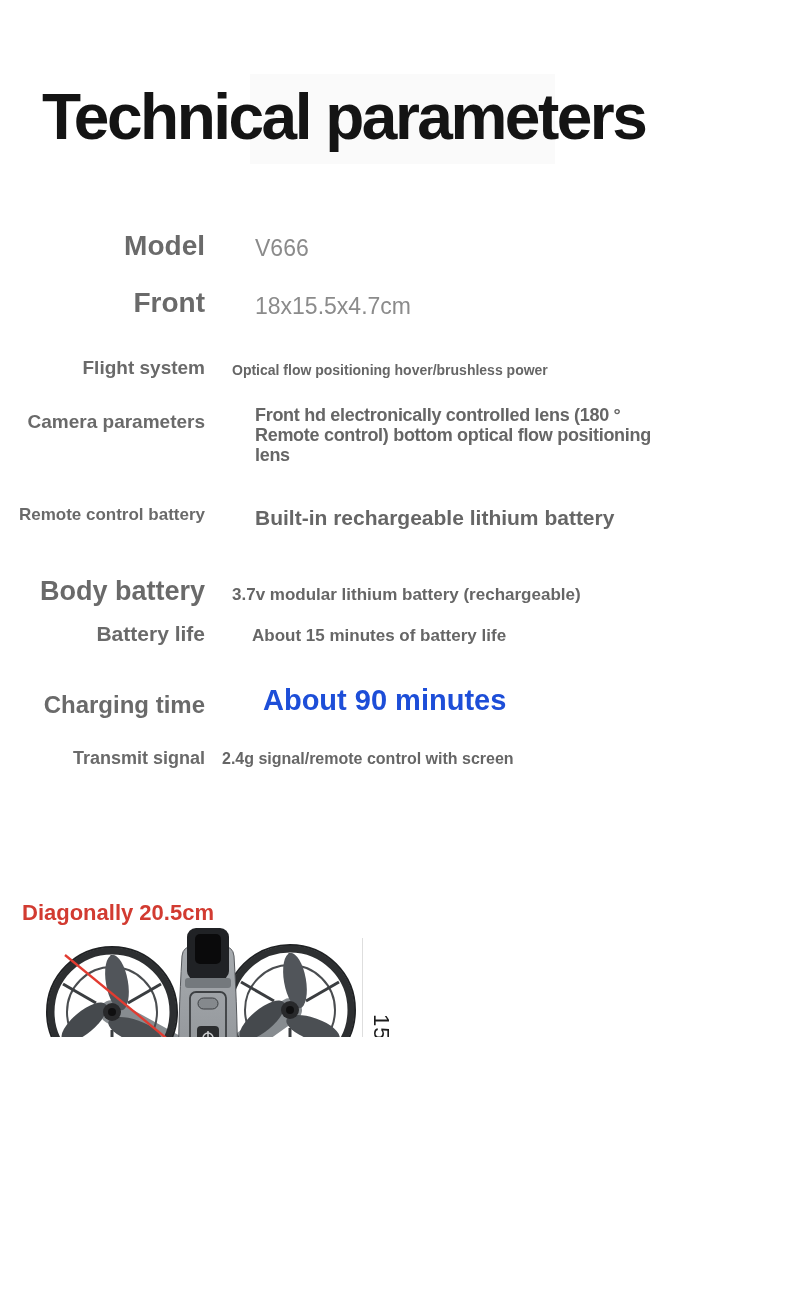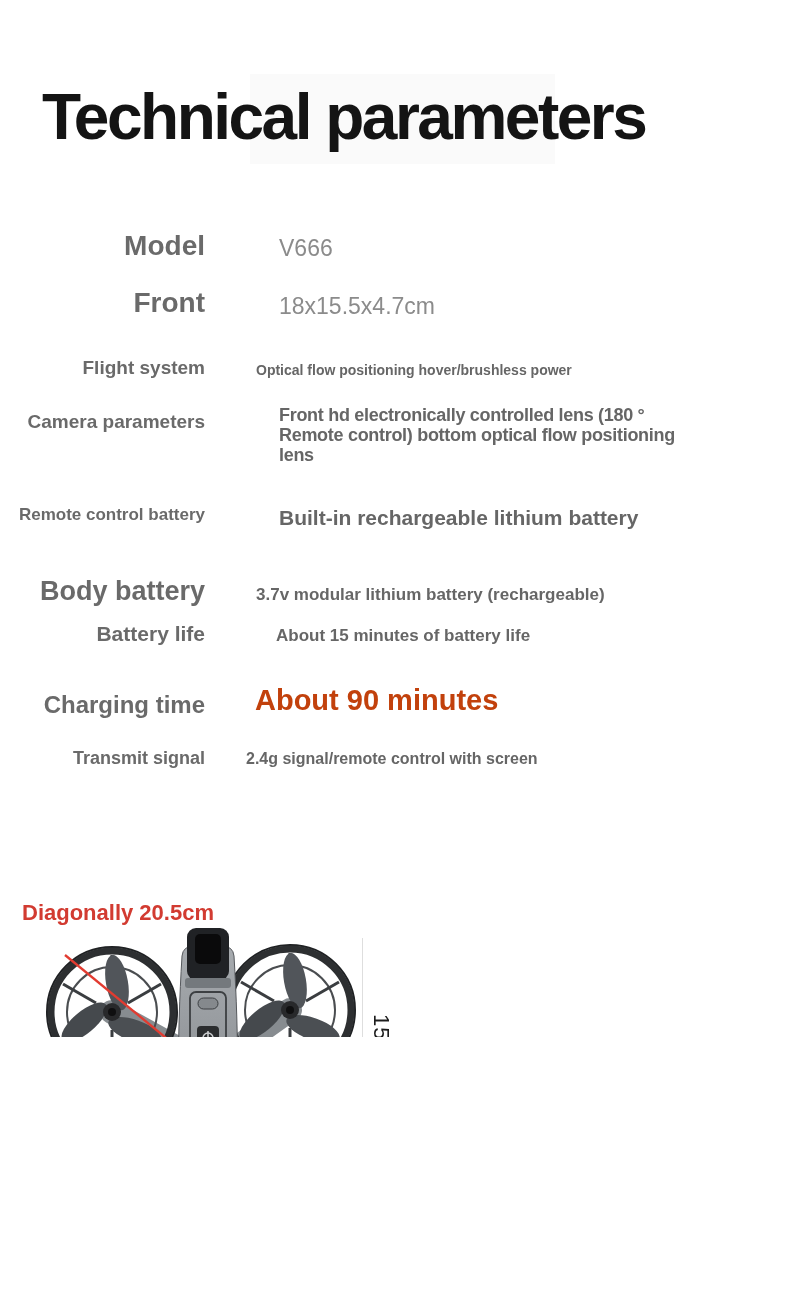--- a/index.html
+++ b/index.html
@@ -5,21 +5,21 @@
   html,body{margin:0;padding:0;background:#fff;}
   .page{
     position:relative;width:790px;height:1037px;background:#ffffff;overflow:hidden;
     font-family:"Liberation Sans", sans-serif;
   }
   .title-bg{position:absolute;left:250px;top:74px;width:305px;height:90px;background:#fafafa;}
   .page-title{
     position:absolute;left:42px;top:80px;width:720px;
     font-size:64px;font-weight:bold;letter-spacing:-2.5px;color:#141414;white-space:nowrap;
   }
-  .spec-row{position:absolute;left:0;display:flex;align-items:flex-start;gap:24px;}
+  .spec-row{position:absolute;left:0;display:flex;align-items:flex-start;}
   .spec-label{
     width:205px;text-align:right;font-weight:bold;color:#6a6a6a;white-space:nowrap;flex:none;
   }
   .spec-value{color:#666666;font-weight:bold;white-space:nowrap;}
   
   .row-model{top:230px;} .row-model .spec-label{font-size:28px;}
   .row-model .spec-value{margin-left:50px;font-size:23px;font-weight:normal;color:#8b8b8b;padding-top:5px;}
   .row-size{top:287px;} .row-size .spec-label{font-size:28px;}
   .row-size .spec-value{margin-left:50px;font-size:23px;font-weight:normal;color:#8b8b8b;padding-top:6px;}
   .row-flight{top:357px;} .row-flight .spec-label{font-size:19px;}
@@ -27,21 +27,21 @@
   .row-camera{top:405px;} .row-camera .spec-label{font-size:19px;padding-top:6px;}
   .row-camera .spec-value{margin-left:50px;font-size:18px;letter-spacing:-0.3px;line-height:1.12;
      white-space:normal;width:400px;}
   .row-remote{top:505px;} .row-remote .spec-label{font-size:17px;}
   .row-remote .spec-value{margin-left:50px;font-size:21px;padding-top:1px;}
   .row-body{top:576px;} .row-body .spec-label{font-size:27px;}
   .row-body .spec-value{margin-left:27px;font-size:17px;padding-top:9px;}
   .row-batt{top:622px;} .row-batt .spec-label{font-size:21px;}
   .row-batt .spec-value{margin-left:47px;font-size:17px;padding-top:4px;}
   .row-charge{top:684px;} .row-charge .spec-label{font-size:24px;padding-top:7px;}
-  .row-charge .spec-value{margin-left:26px;font-size:29px;color:#c2410c;}
+  .row-charge .spec-value{margin-left:58px;font-size:29px;color:#1d4ed8;}
   .row-transmit{top:748px;} .row-transmit .spec-label{font-size:18px;}
   .row-transmit .spec-value{margin-left:17px;font-size:16px;padding-top:2px;}
 
   .diagonal-note{
     position:absolute;left:22px;top:900px;font-size:22px;font-weight:bold;color:#d23b31;white-space:nowrap;
   }
   .drone-top{position:absolute;left:30px;top:928px;width:340px;height:282px;}
   .drone-side{position:absolute;left:405px;top:1090px;width:330px;height:105px;}
 
   .vline{position:absolute;width:1px;background:#dedede;}

